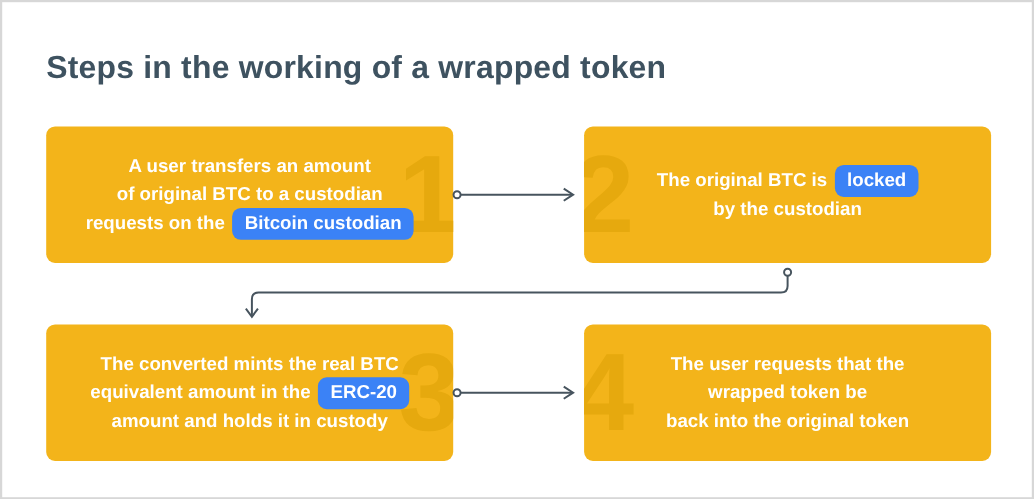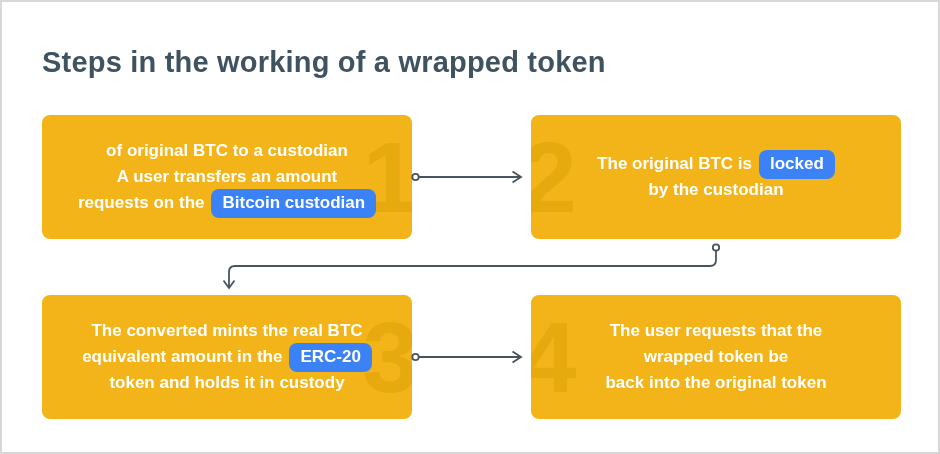--- a/index.html
+++ b/index.html
@@ -99,24 +99,24 @@
 </head>
 <body>
 
 <div class="frame">
 
   <h1 class="title">Steps in the working of a wrapped token</h1>
 
   <div class="step step--1">
     <span class="step__num step__num--right">1</span>
     <div class="step__line">
-      <span>of original BTC to a custodian</span>
+      <span>A user transfers an amount</span>
     </div>
     <div class="step__line">
-      <span>A user transfers an amount</span>
+      <span>of original BTC to a custodian</span>
     </div>
     <div class="step__line">
       <span>requests on the</span>
       <span class="badge">Bitcoin custodian</span>
     </div>
   </div>
 
   <div class="step step--2">
     <span class="step__num step__num--left">2</span>
     <div class="step__line">
@@ -131,21 +131,21 @@
   <div class="step step--3">
     <span class="step__num step__num--right">3</span>
     <div class="step__line">
       <span>The converted mints the real BTC</span>
     </div>
     <div class="step__line">
       <span>equivalent amount in the</span>
       <span class="badge">ERC-20</span>
     </div>
     <div class="step__line">
-      <span>token and holds it in custody</span>
+      <span>amount and holds it in custody</span>
     </div>
   </div>
 
   <div class="step step--4">
     <span class="step__num step__num--left">4</span>
     <div class="step__line">
       <span>The user requests that the</span>
     </div>
     <div class="step__line">
       <span>wrapped token be</span>

